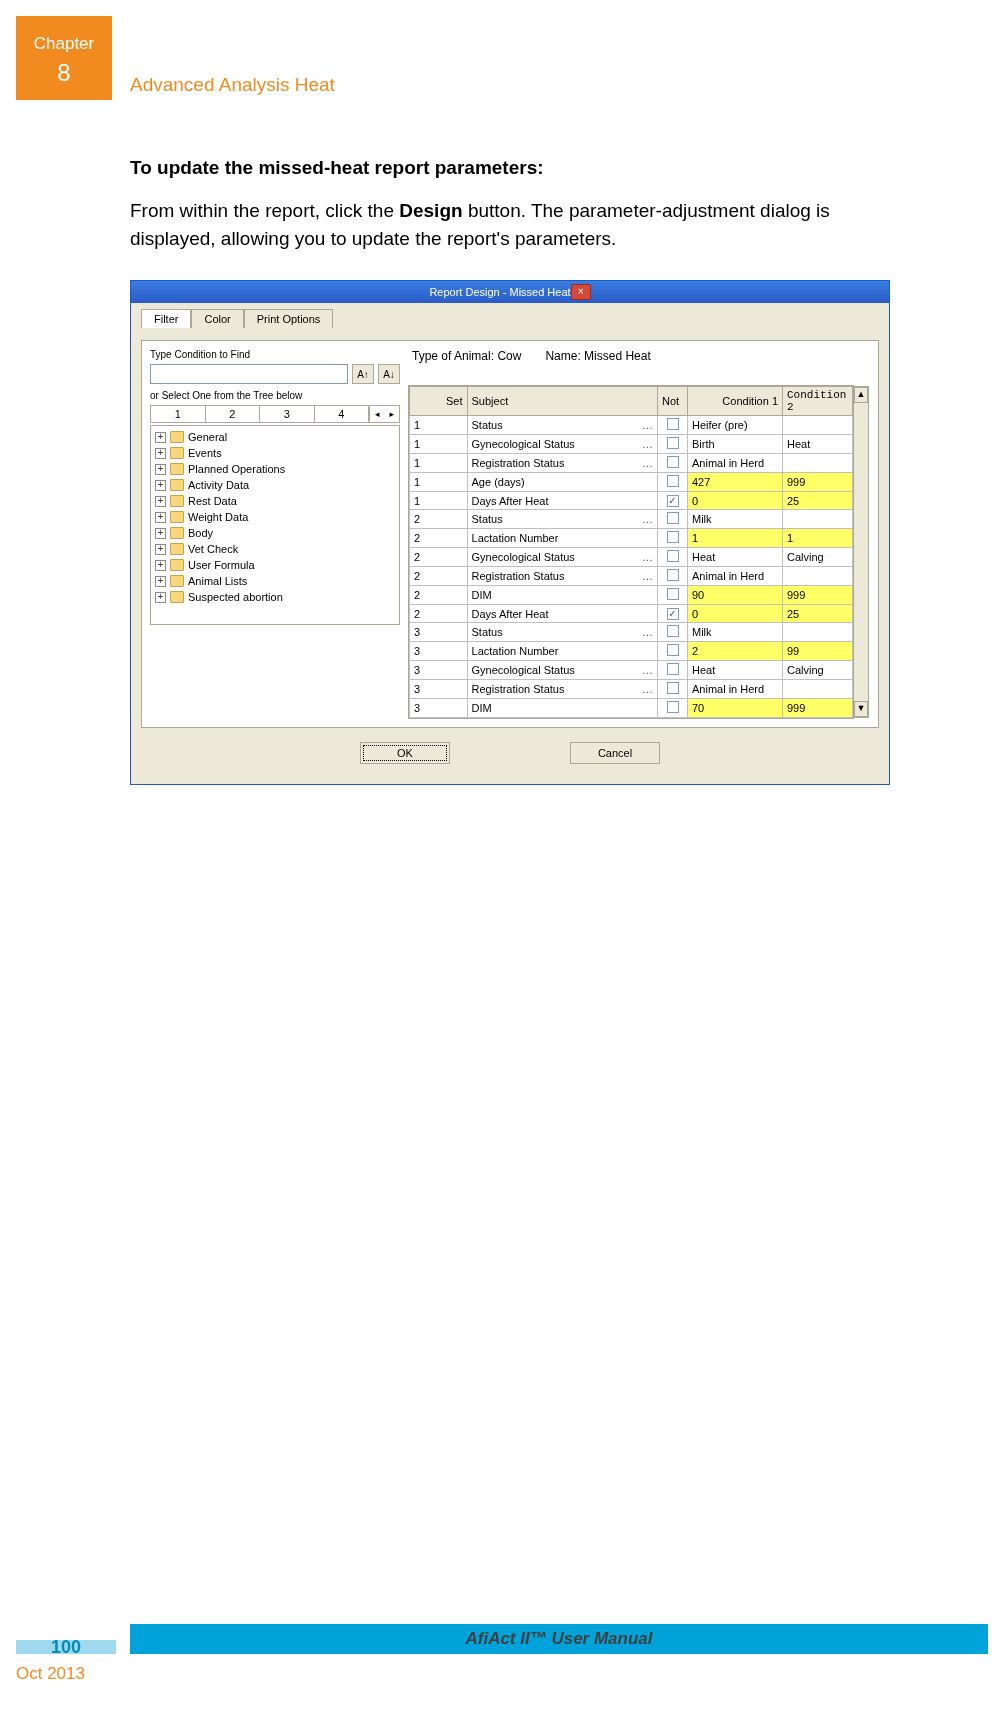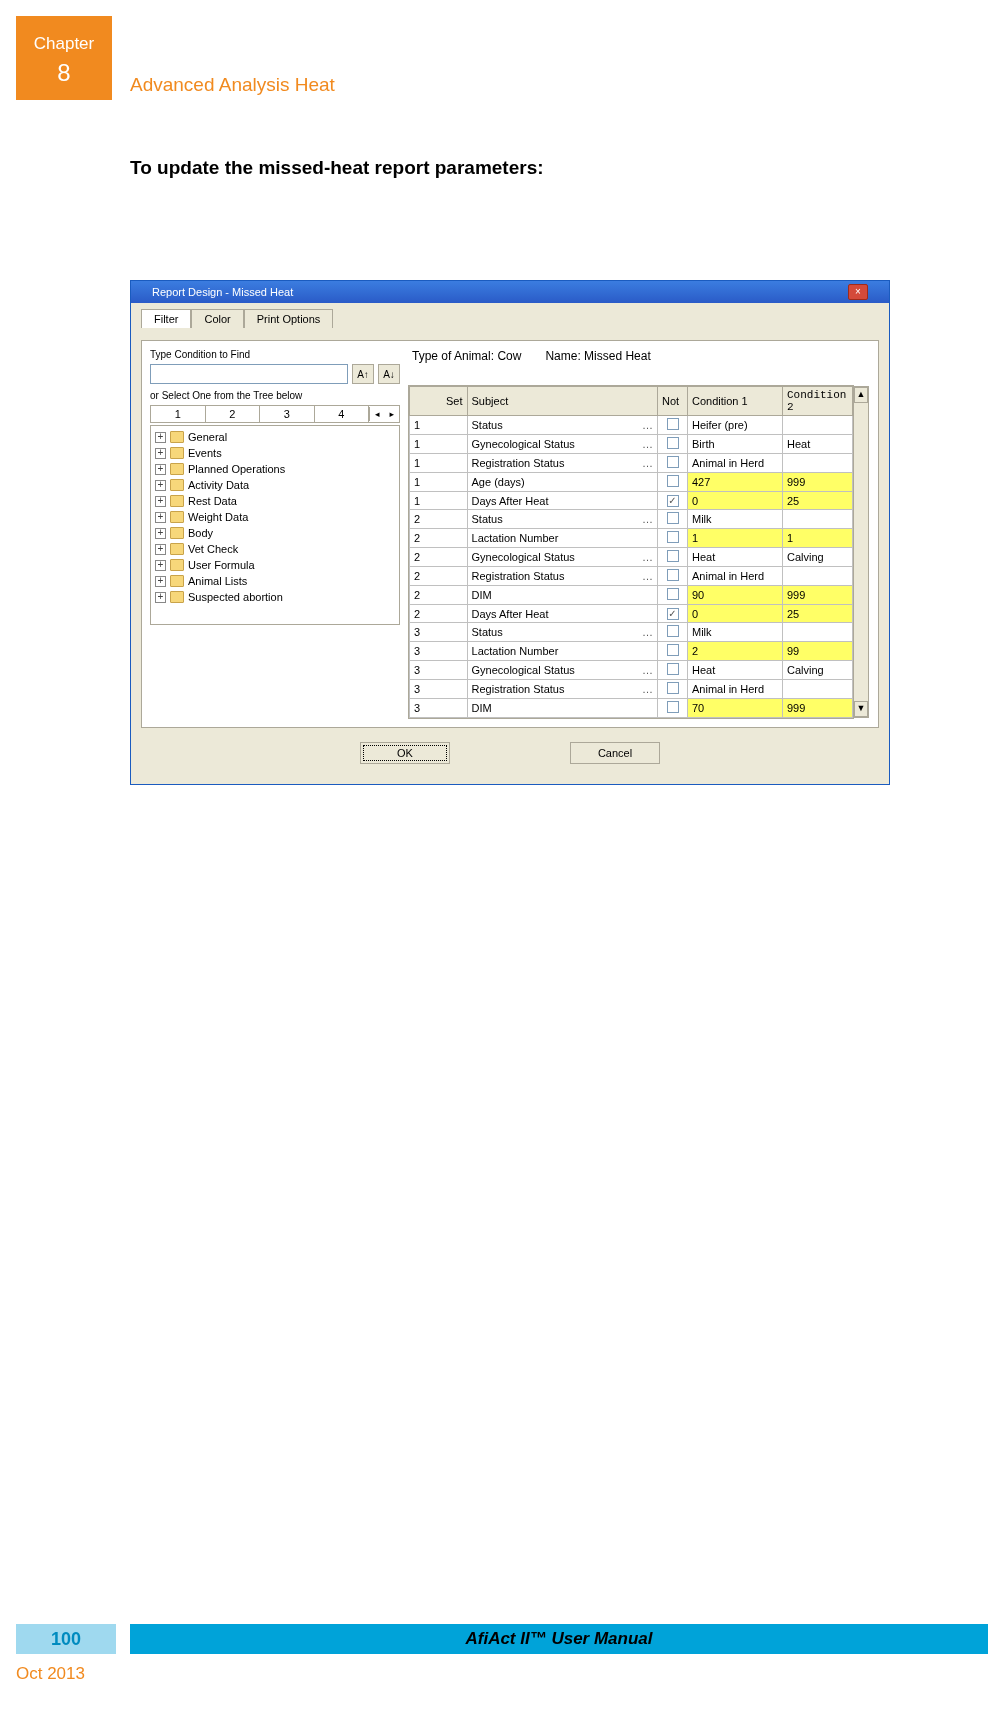--- a/index.html
+++ b/index.html
@@ -57,22 +57,22 @@
     font-family: Tahoma, Arial, sans-serif;
     font-size: 11px;
     color: #000;
   }
   .dialog-titlebar {
     height: 22px;
     background: linear-gradient(#3b7de0,#2a5bc7);
     color: #fff;
     display: flex;
     align-items: center;
-    padding: 0 21px;
-    justify-content: space-between;
+    padding: 0 0;
+    justify-content: center;
   }
   .dialog-titlebar .close {
     width: 20px;
     height: 16px;
     background: #d44a3a;
     border: 1px solid #a02a1a;
     border-radius: 2px;
     color: #fff;
     text-align: center;
     line-height: 13px;
@@ -257,34 +257,34 @@
     outline-offset: -4px;
   }
   
   .footer-bar {
     position: absolute;
     left: 130px;
     bottom: 68px;
     right: 20px;
     height: 30px;
     background: #00a3d9;
-    color: #000000;
+    color: #404040;
     display: flex;
     align-items: center;
     justify-content: center;
     font-size: 17px;
     font-style: italic;
     font-weight: bold;
   }
   .page-num-box {
     position: absolute;
     left: 16px;
     bottom: 68px;
     width: 100px;
-    height: 30px;
+    height: 14px;
     background: #9fd9ef;
     color: #008bbf;
     font-weight: bold;
     font-size: 18px;
     display: flex;
     align-items: center;
     justify-content: center;
   }
   .date-foot {
     position: absolute;
@@ -298,20 +298,23 @@
 <body>
 
 <div class="chapter-tab">
   <div>Chapter</div>
   <div class="num">8</div>
 </div>
 <div class="section-title">Advanced Analysis Heat</div>
 
 <div class="body-text">
   <h4>To update the missed-heat report parameters:</h4>
+  <p>
+    <span>From within the report, click the </span><span class="bold">Design</span><span> button. The parameter-adjustment dialog is displayed, allowing you to update the report's parameters.</span>
+  </p>
 </div>
 
 <div class="dialog-wrap">
   <div class="dialog-titlebar">
     <span>Report Design - Missed Heat</span>
     <span class="close">×</span>
   </div>
   <div class="dialog-body">
     <div class="tabbar">
       <div class="tab active">Filter</div>
@@ -408,21 +411,21 @@
             <span>Missed Heat</span>
           </span>
         </div>
         <div class="gridtable">
           <table id="condtable">
             <thead>
               <tr>
                 <th style="width:28px;padding-left:36px;">Set</th>
                 <th>Subject</th>
                 <th style="width:30px;">Not</th>
-                <th style="width:95px;">Condition 1</th>
+                <th style="width:95px;text-align:right;">Condition 1</th>
                 <th style="width:70px;font-family:Liberation Mono, monospace;">Condition 2</th>
               </tr>
             </thead>
             <tbody id="condbody">
                 <tr>
                   <td>1</td>
                   <td class="dots">Status</td>
                   <td class="chk"><span class="box"></span></td>
                   <td class="">Heifer (pre)</td>
                   <td class=""></td>

